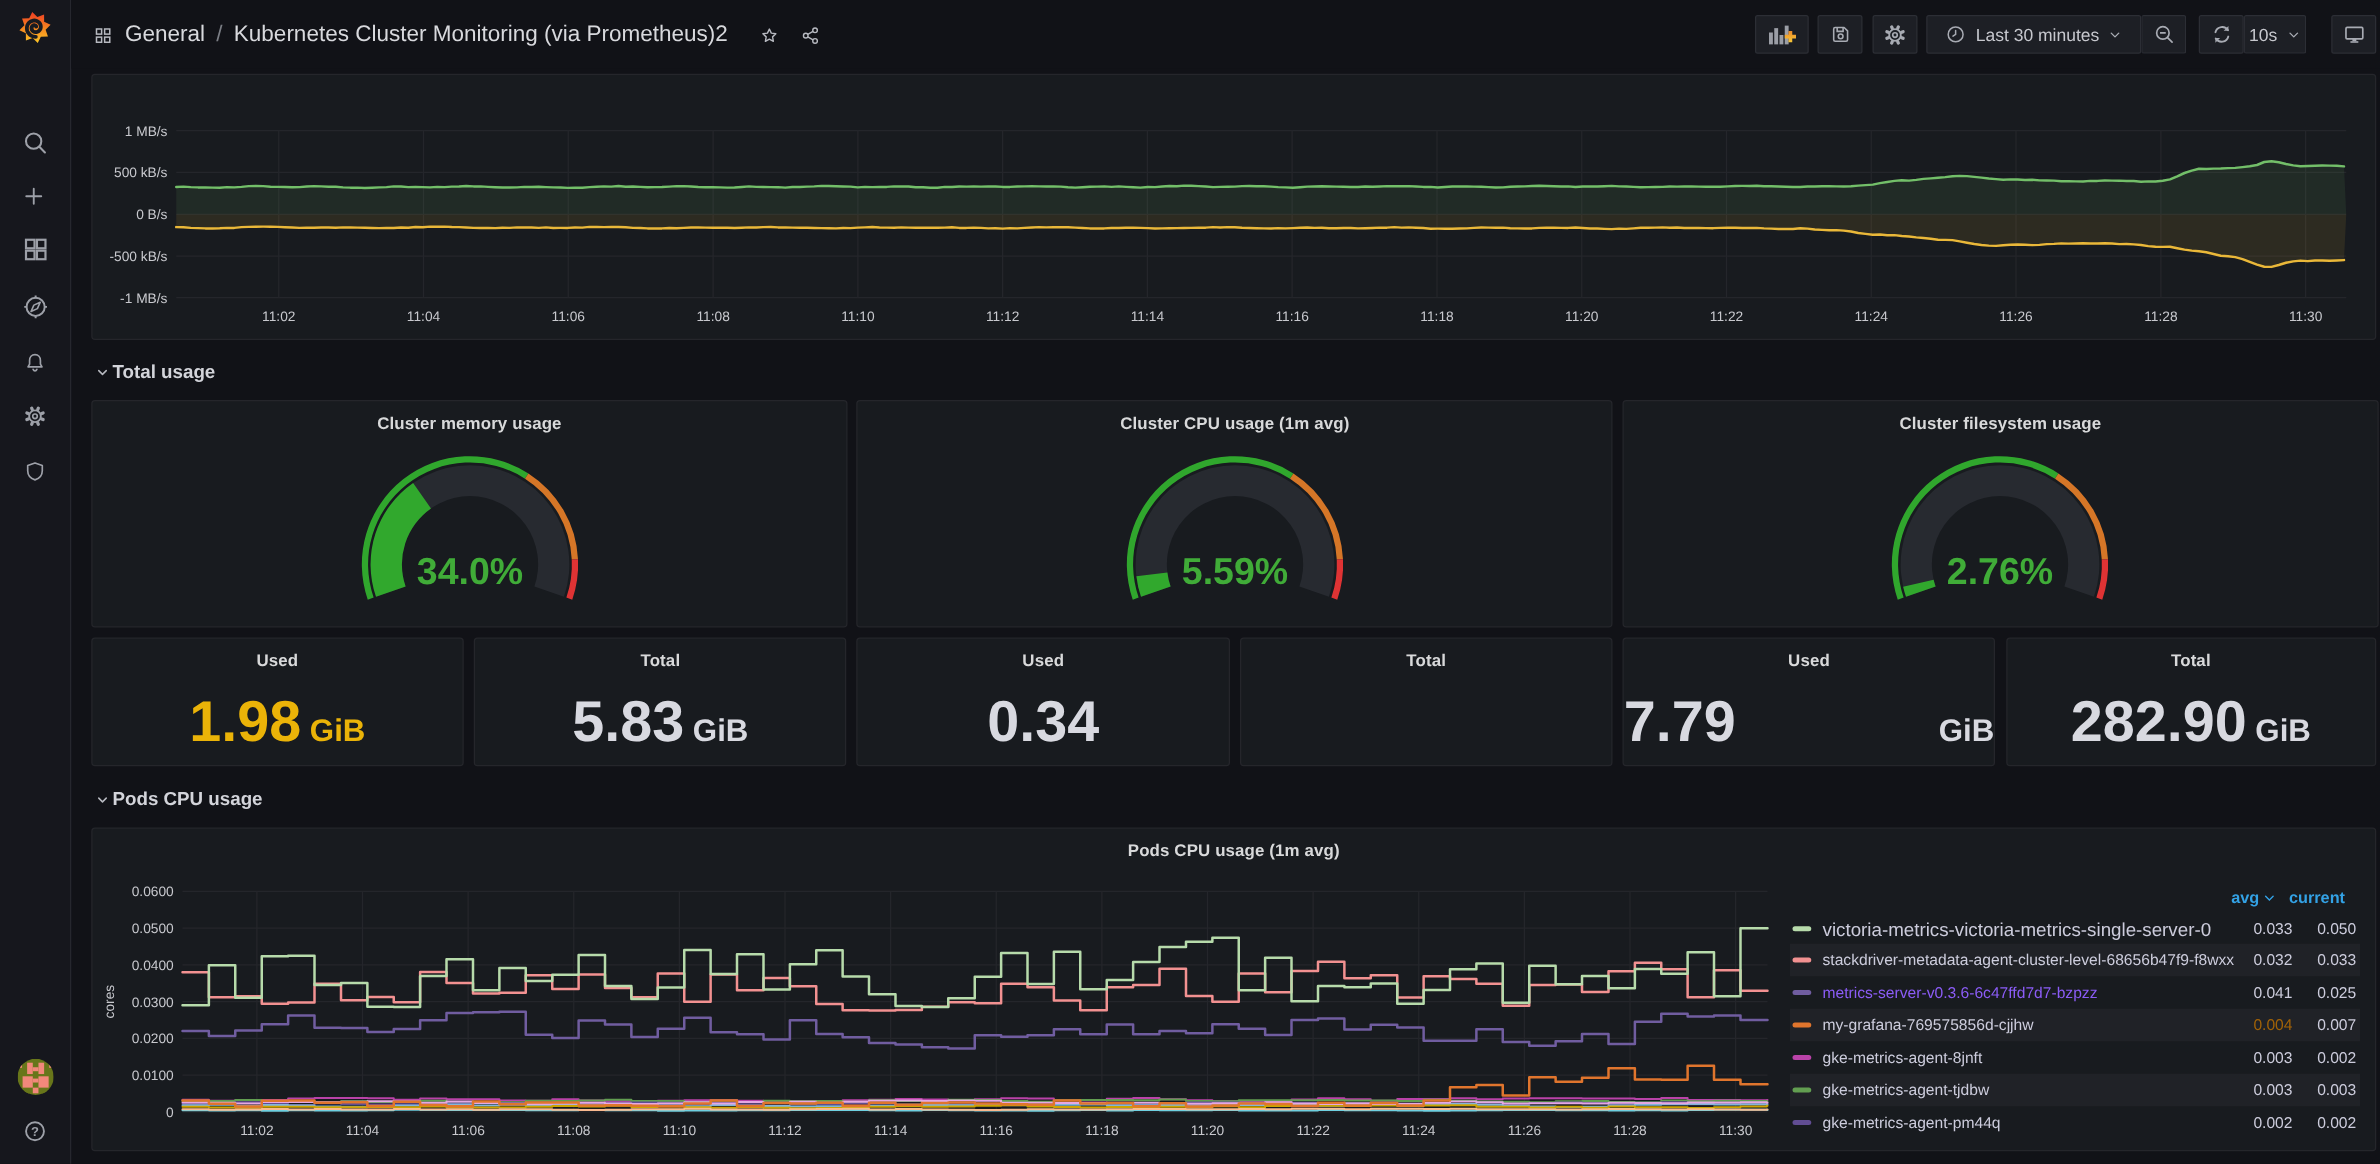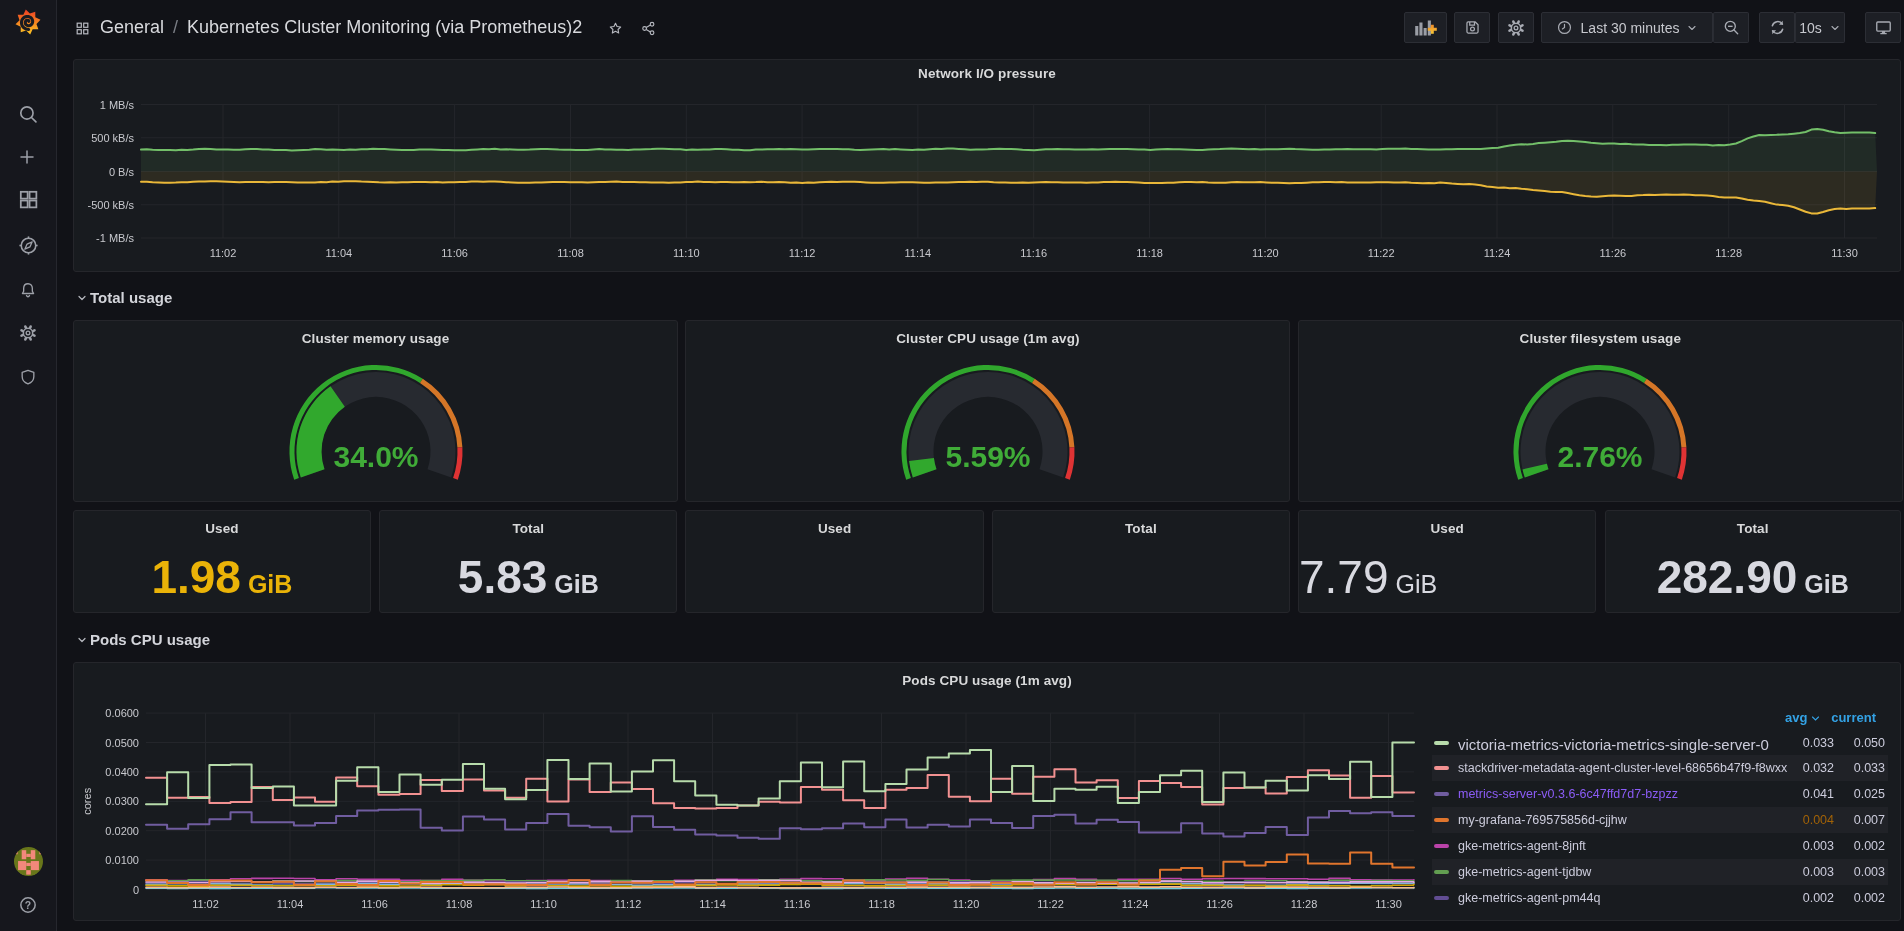--- a/index.html
+++ b/index.html
@@ -178,21 +178,20 @@
  <div class="tbtn" style="left:1808px;width:36px">
       <svg width="19" height="19" viewBox="0 0 24 24" fill="none" style="">
         <rect x="3.5" y="5" width="17" height="11.5" rx="1.2" stroke="#a8abb3" stroke-width="1.7" fill="none"></rect>
         <rect x="10" y="16.5" width="4" height="2.4" fill="#a8abb3"></rect>
         <rect x="8" y="18.9" width="8" height="1.6" fill="#a8abb3"></rect>
       </svg>
     </div>
 </div>
 
 <div class="panel" style="left:73px;top:59px;width:1828px;height:213px">
-  <div class="ptitle" style="top:6px">Network I/O pressure</div>
   <svg width="1828" height="213" viewBox="0 0 1828 213" style="position:absolute;left:0;top:0">
 <line x1="67" y1="44.5" x2="1803" y2="44.5" stroke="#24262b" stroke-width="1"></line>
 <line x1="67" y1="77.8" x2="1803" y2="77.8" stroke="#24262b" stroke-width="1"></line>
 <line x1="67" y1="111.5" x2="1803" y2="111.5" stroke="#24262b" stroke-width="1"></line>
 <line x1="67" y1="144.8" x2="1803" y2="144.8" stroke="#24262b" stroke-width="1"></line>
 <line x1="67" y1="178" x2="1803" y2="178" stroke="#24262b" stroke-width="1"></line>
 <line x1="149" y1="44.5" x2="149" y2="178" stroke="#24262b" stroke-width="1"></line>
 <line x1="264.8" y1="44.5" x2="264.8" y2="178" stroke="#24262b" stroke-width="1"></line>
 <line x1="380.6" y1="44.5" x2="380.6" y2="178" stroke="#24262b" stroke-width="1"></line>
 <line x1="496.5" y1="44.5" x2="496.5" y2="178" stroke="#24262b" stroke-width="1"></line>
@@ -281,27 +280,30 @@
 </div>
 <div class="panel" style="left:379.4px;top:510px;width:297.8px;height:103px">
   <div class="ptitle" style="top:10px">Total</div>
   <div style="position:absolute;left:0;right:0;top:36px;height:60px;display:flex;align-items:baseline;justify-content:center;font-size:46px;font-weight:700;color:#D8D9E0">
       <span style="line-height:60px">5.83</span>
       <span style="font-size:25px">&nbsp;GiB</span>
     </div>
 </div>
 <div class="panel" style="left:685.4px;top:510px;width:298.4px;height:103px">
   <div class="ptitle" style="top:10px">Used</div>
+  <div style="position:absolute;left:0;right:0;top:36px;height:60px;display:flex;align-items:baseline;justify-content:center;font-size:46px;font-weight:700;color:#D8D9E0">
+      <span style="line-height:60px">0.34</span>
+    </div>
 </div>
 <div class="panel" style="left:992px;top:510px;width:297.8px;height:103px">
   <div class="ptitle" style="top:10px">Total</div>
 </div>
 <div class="panel" style="left:1298px;top:510px;width:298.4px;height:103px">
   <div class="ptitle" style="top:10px">Used</div>
-  <div style="position:absolute;left:0;right:0;top:36px;height:60px;display:flex;align-items:baseline;justify-content:flex-start;font-size:46px;font-weight:400;color:#D8D9E0">
+  <div style="position:absolute;left:0;right:0;top:36px;height:60px;display:flex;align-items:baseline;justify-content:space-between;font-size:46px;font-weight:700;color:#D8D9E0">
       <span style="line-height:60px">7.79</span>
       <span style="font-size:25px">&nbsp;GiB</span>
     </div>
 </div>
 <div class="panel" style="left:1604.6px;top:510px;width:296.2px;height:103px">
   <div class="ptitle" style="top:10px">Total</div>
   <div style="position:absolute;left:0;right:0;top:36px;height:60px;display:flex;align-items:baseline;justify-content:center;font-size:46px;font-weight:700;color:#D8D9E0">
       <span style="line-height:60px">282.90</span>
       <span style="font-size:25px">&nbsp;GiB</span>
     </div>

